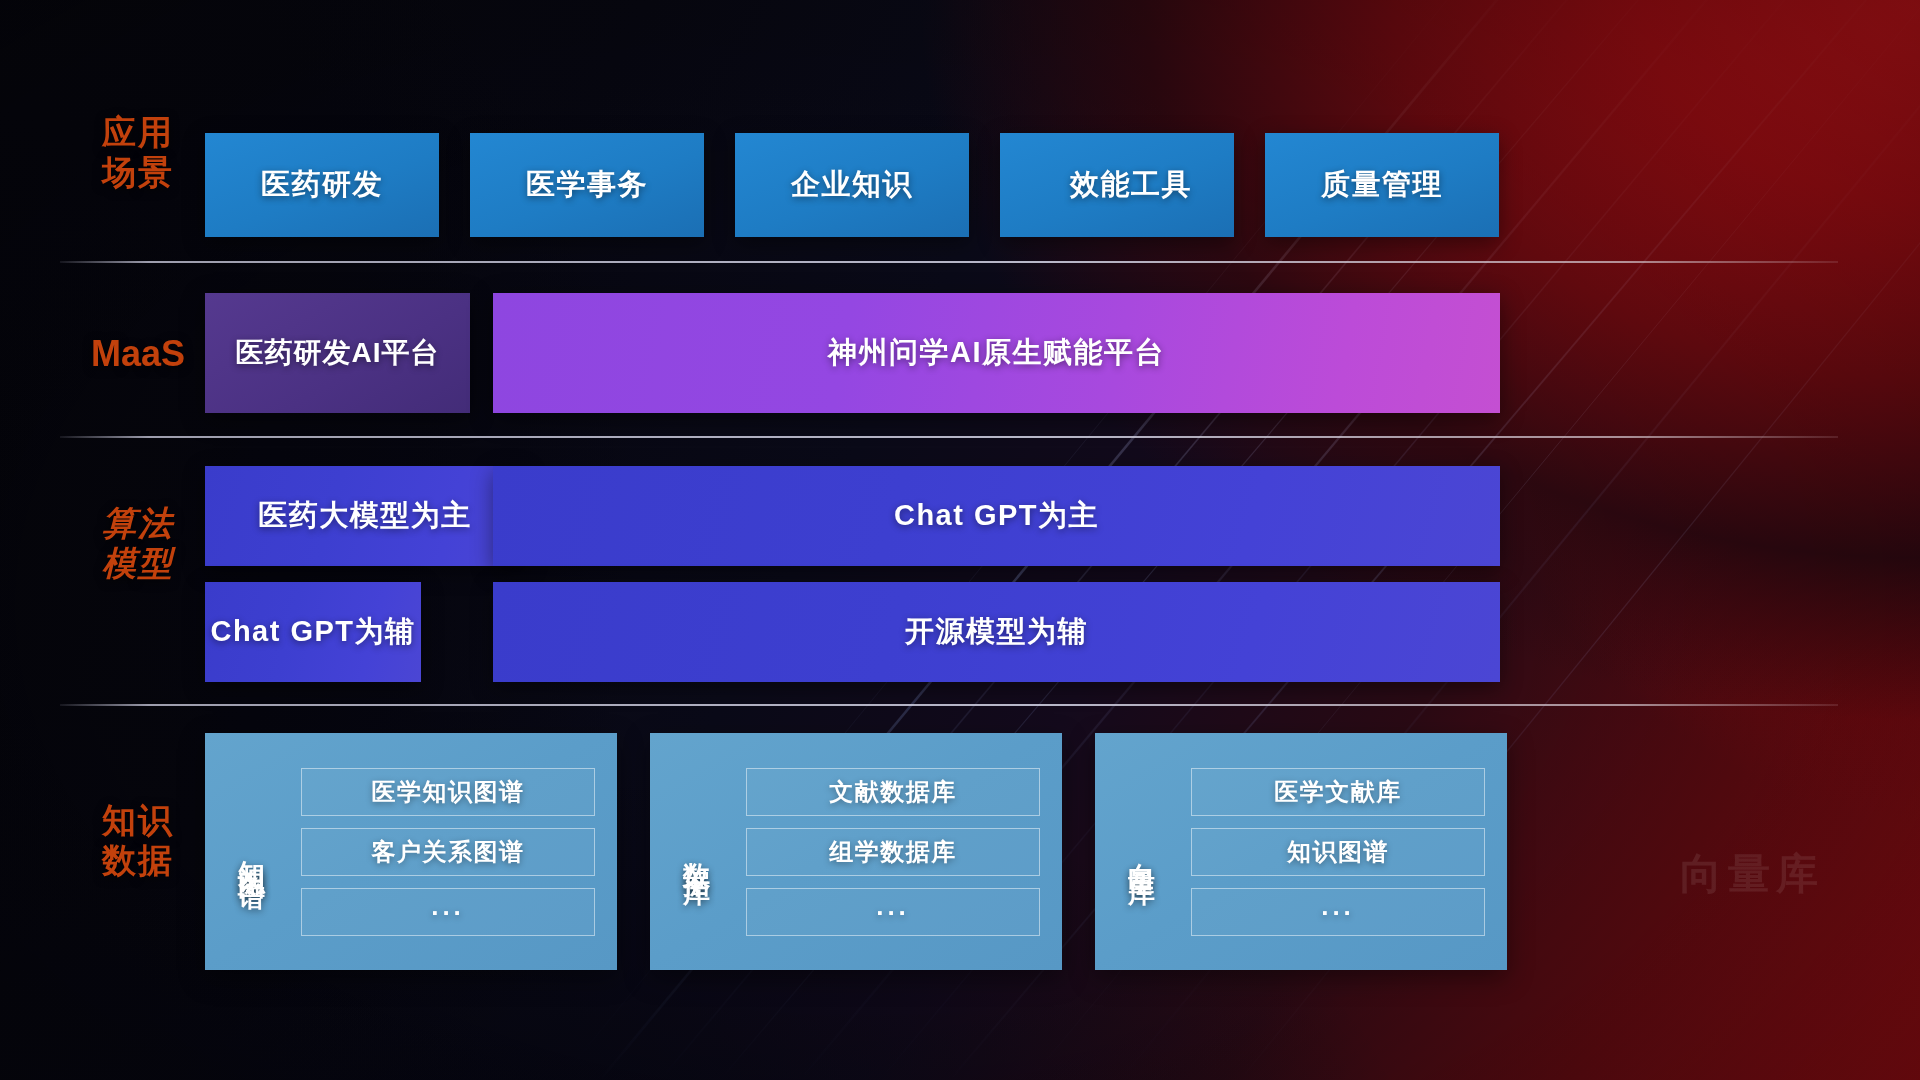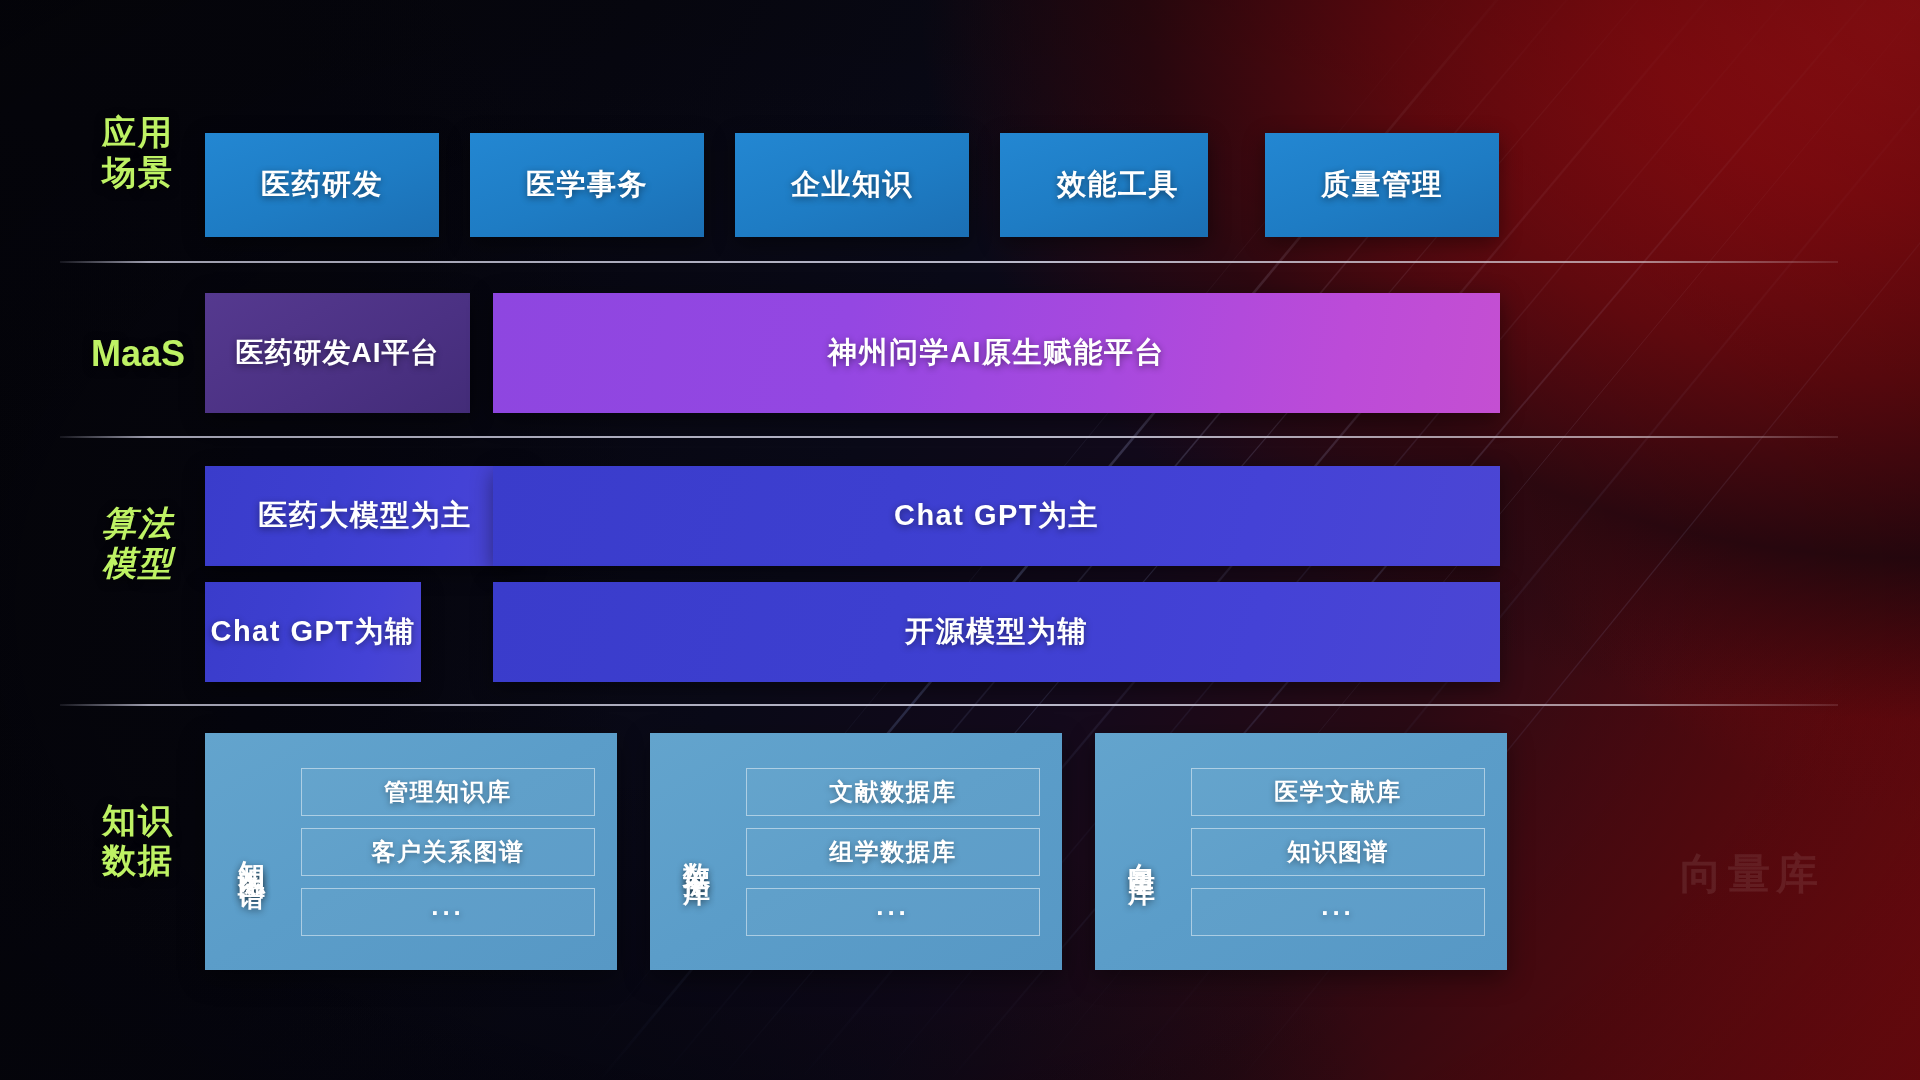--- a/index.html
+++ b/index.html
@@ -29,21 +29,21 @@
   .bg-vignette{
     position:absolute; inset:0;
     background:radial-gradient(ellipse 1500px 950px at 46% 56%, rgba(0,0,0,0) 40%, rgba(0,0,0,.42) 100%);
   }
 
   
   #stage { position:absolute; inset:0; z-index:2; }
 
   .rowlabel{
     position:absolute;
-    color:#bef264;
+    color:#c2410c;
     font-weight:bold;
     letter-spacing:2px;
     text-align:center;
     line-height:1.18;
     text-shadow:0 2px 10px rgba(0,0,0,.75);
     user-select:none;
   }
 
   .divider{
     position:absolute;
@@ -173,21 +173,21 @@
 
   <div class="box app-box" style="left:205px;  top:133px; width:234px;">
     <span>医药研发</span>
   </div>
   <div class="box app-box" style="left:470px;  top:133px; width:234px;">
     <span>医学事务</span>
   </div>
   <div class="box app-box" style="left:735px;  top:133px; width:234px;">
     <span>企业知识</span>
   </div>
-  <div class="box app-box" style="left:1000px; top:133px; width:208px;padding-left:28px;">
+  <div class="box app-box" style="left:1000px; top:133px; width:234px;padding-left:28px;">
     <span>效能工具</span>
   </div>
   <div class="box app-box" style="left:1265px; top:133px; width:234px;">
     <span>质量管理</span>
   </div>
 
   <div class="divider" style="left:60px; top:261px; width:1778px;"></div>
 
   <div class="rowlabel" style="left:58px; top:333px; width:160px; font-size:36px; letter-spacing:0;">
     <div>MaaS</div>
@@ -224,21 +224,21 @@
 
   <div class="rowlabel" style="left:58px; top:800px; width:160px; font-size:34px;">
     <div>知识</div>
     <div>数据</div>
   </div>
 
   <div class="kgroup" style="left:205px; width:412px;">
     <div class="kgroup-label">知识图谱</div>
     <div class="kgroup-items">
       <div class="kitem">
-        <span>管理知识库</span>
+        <span>医学知识图谱</span>
       </div>
       <div class="kitem">
         <span>客户关系图谱</span>
       </div>
       <div class="kitem ellipsis">
         <span>...</span>
       </div>
     </div>
   </div>
 

